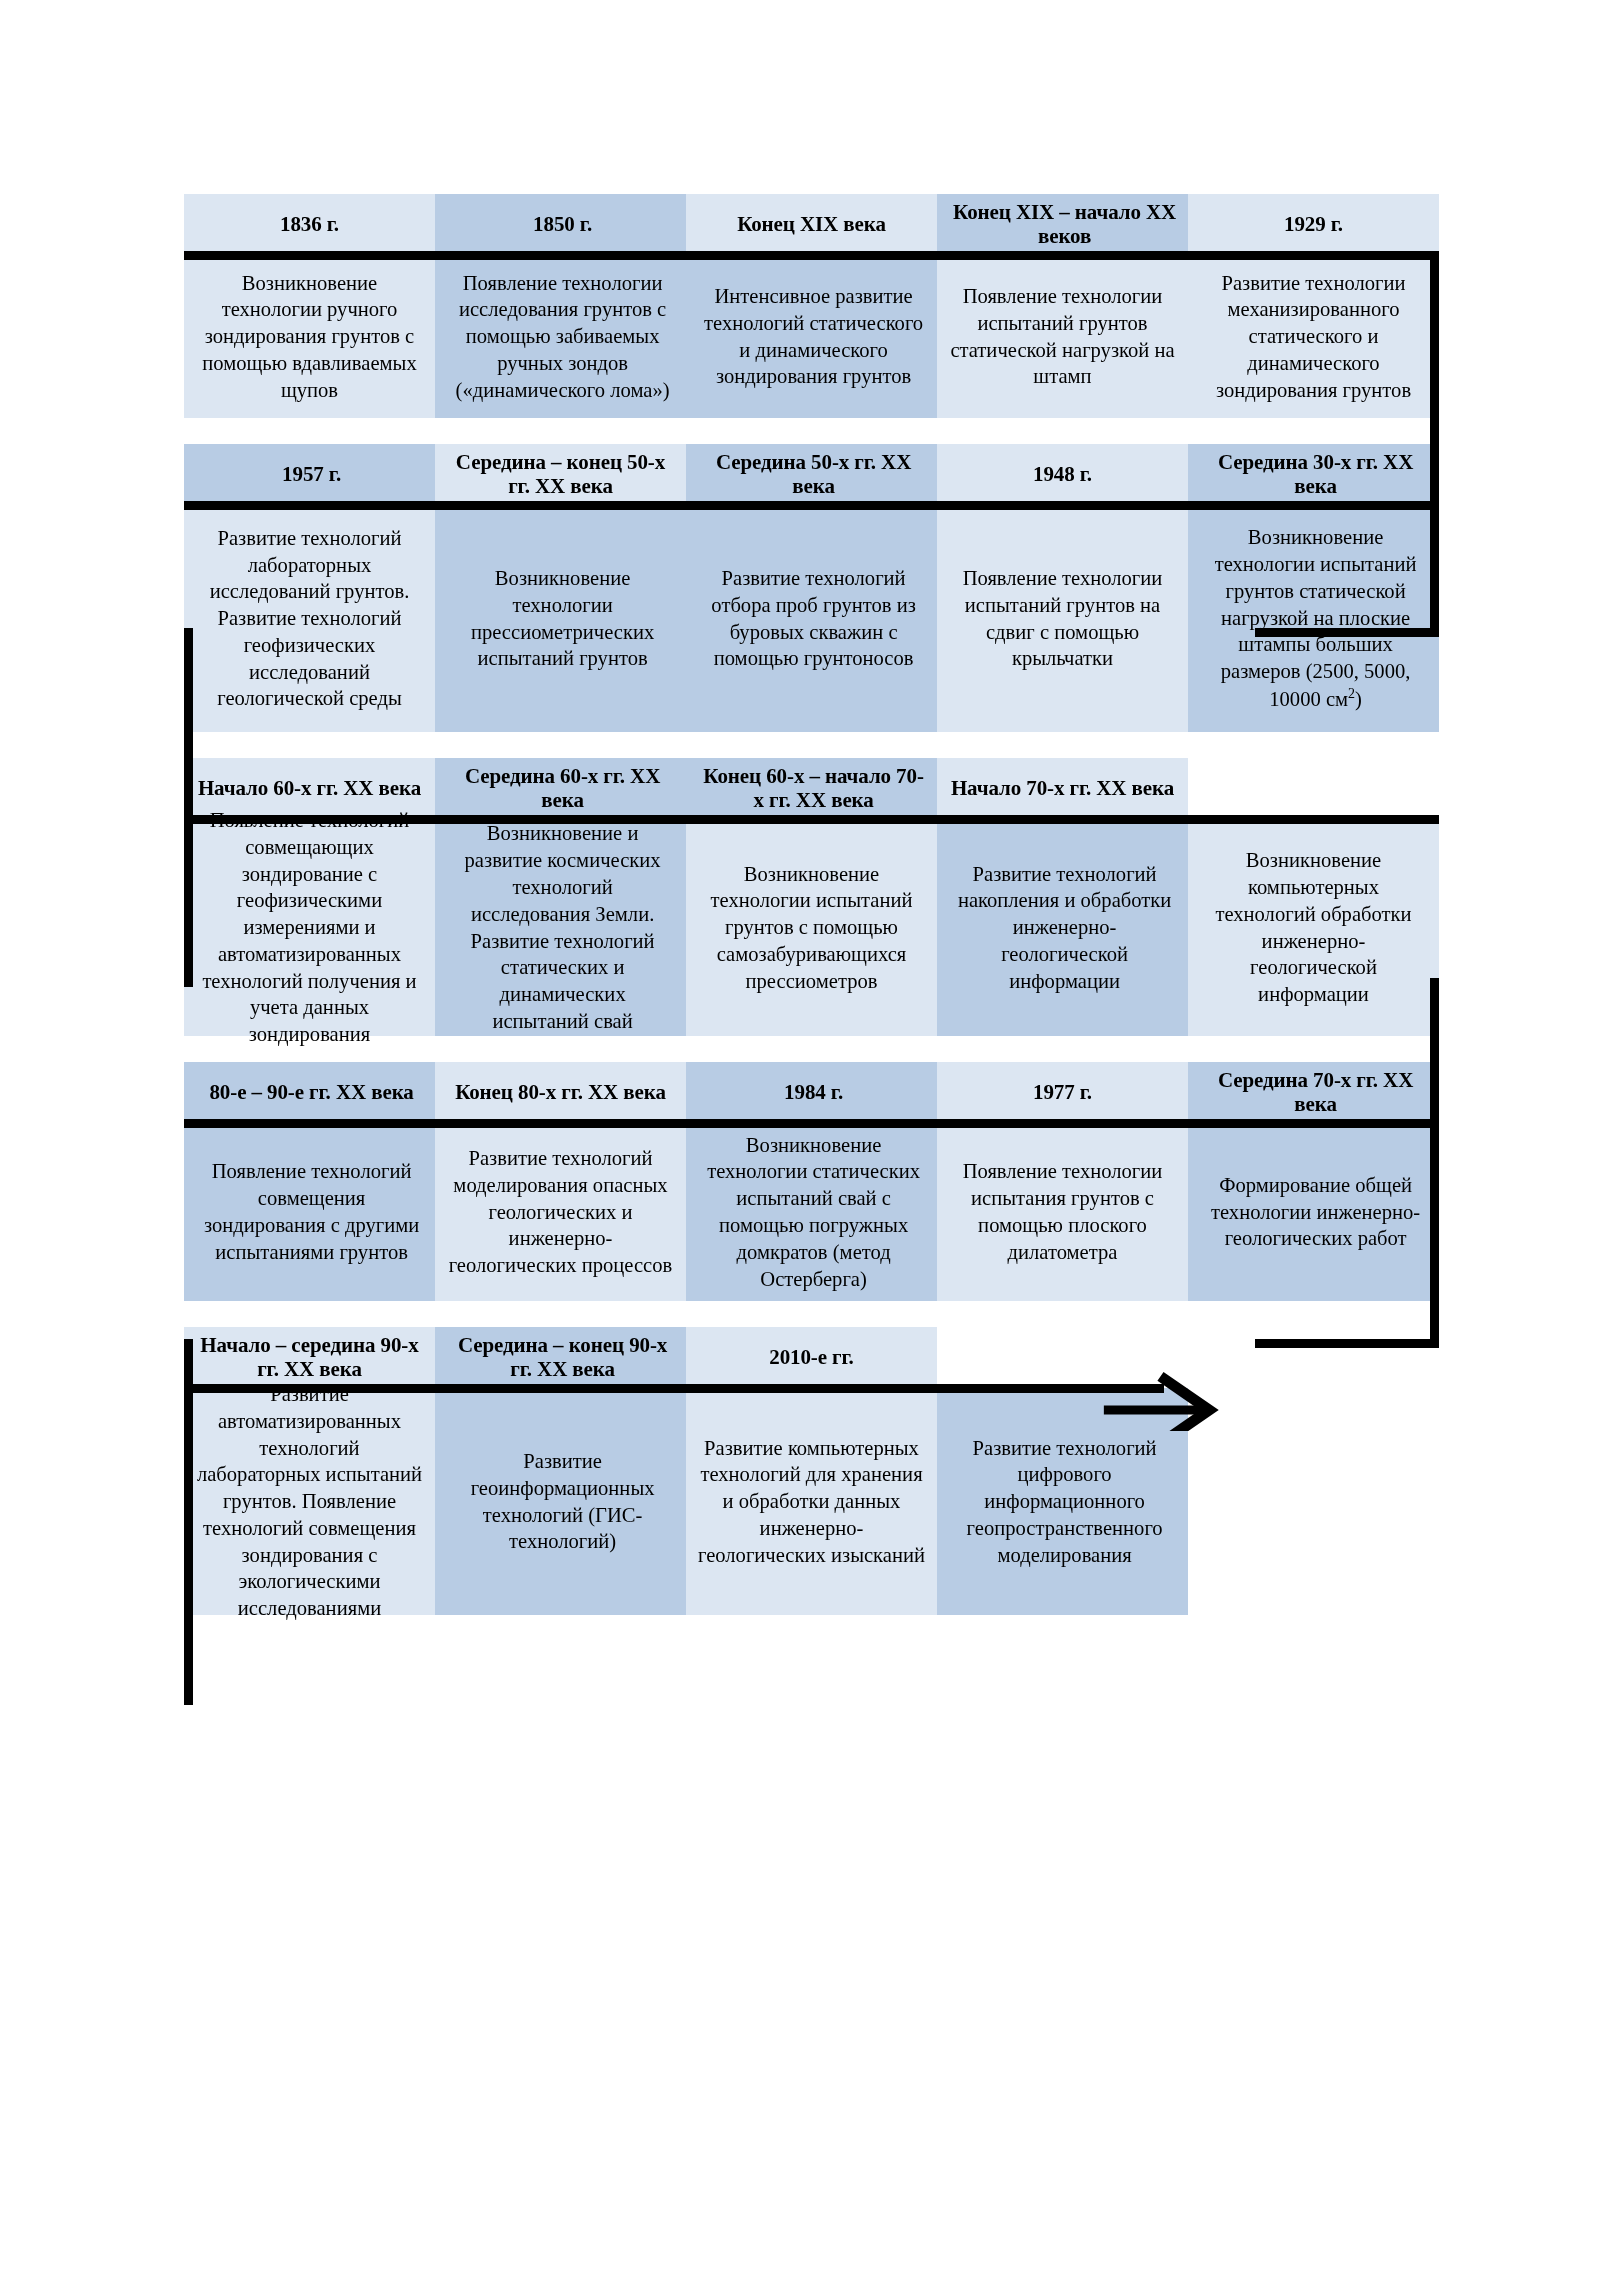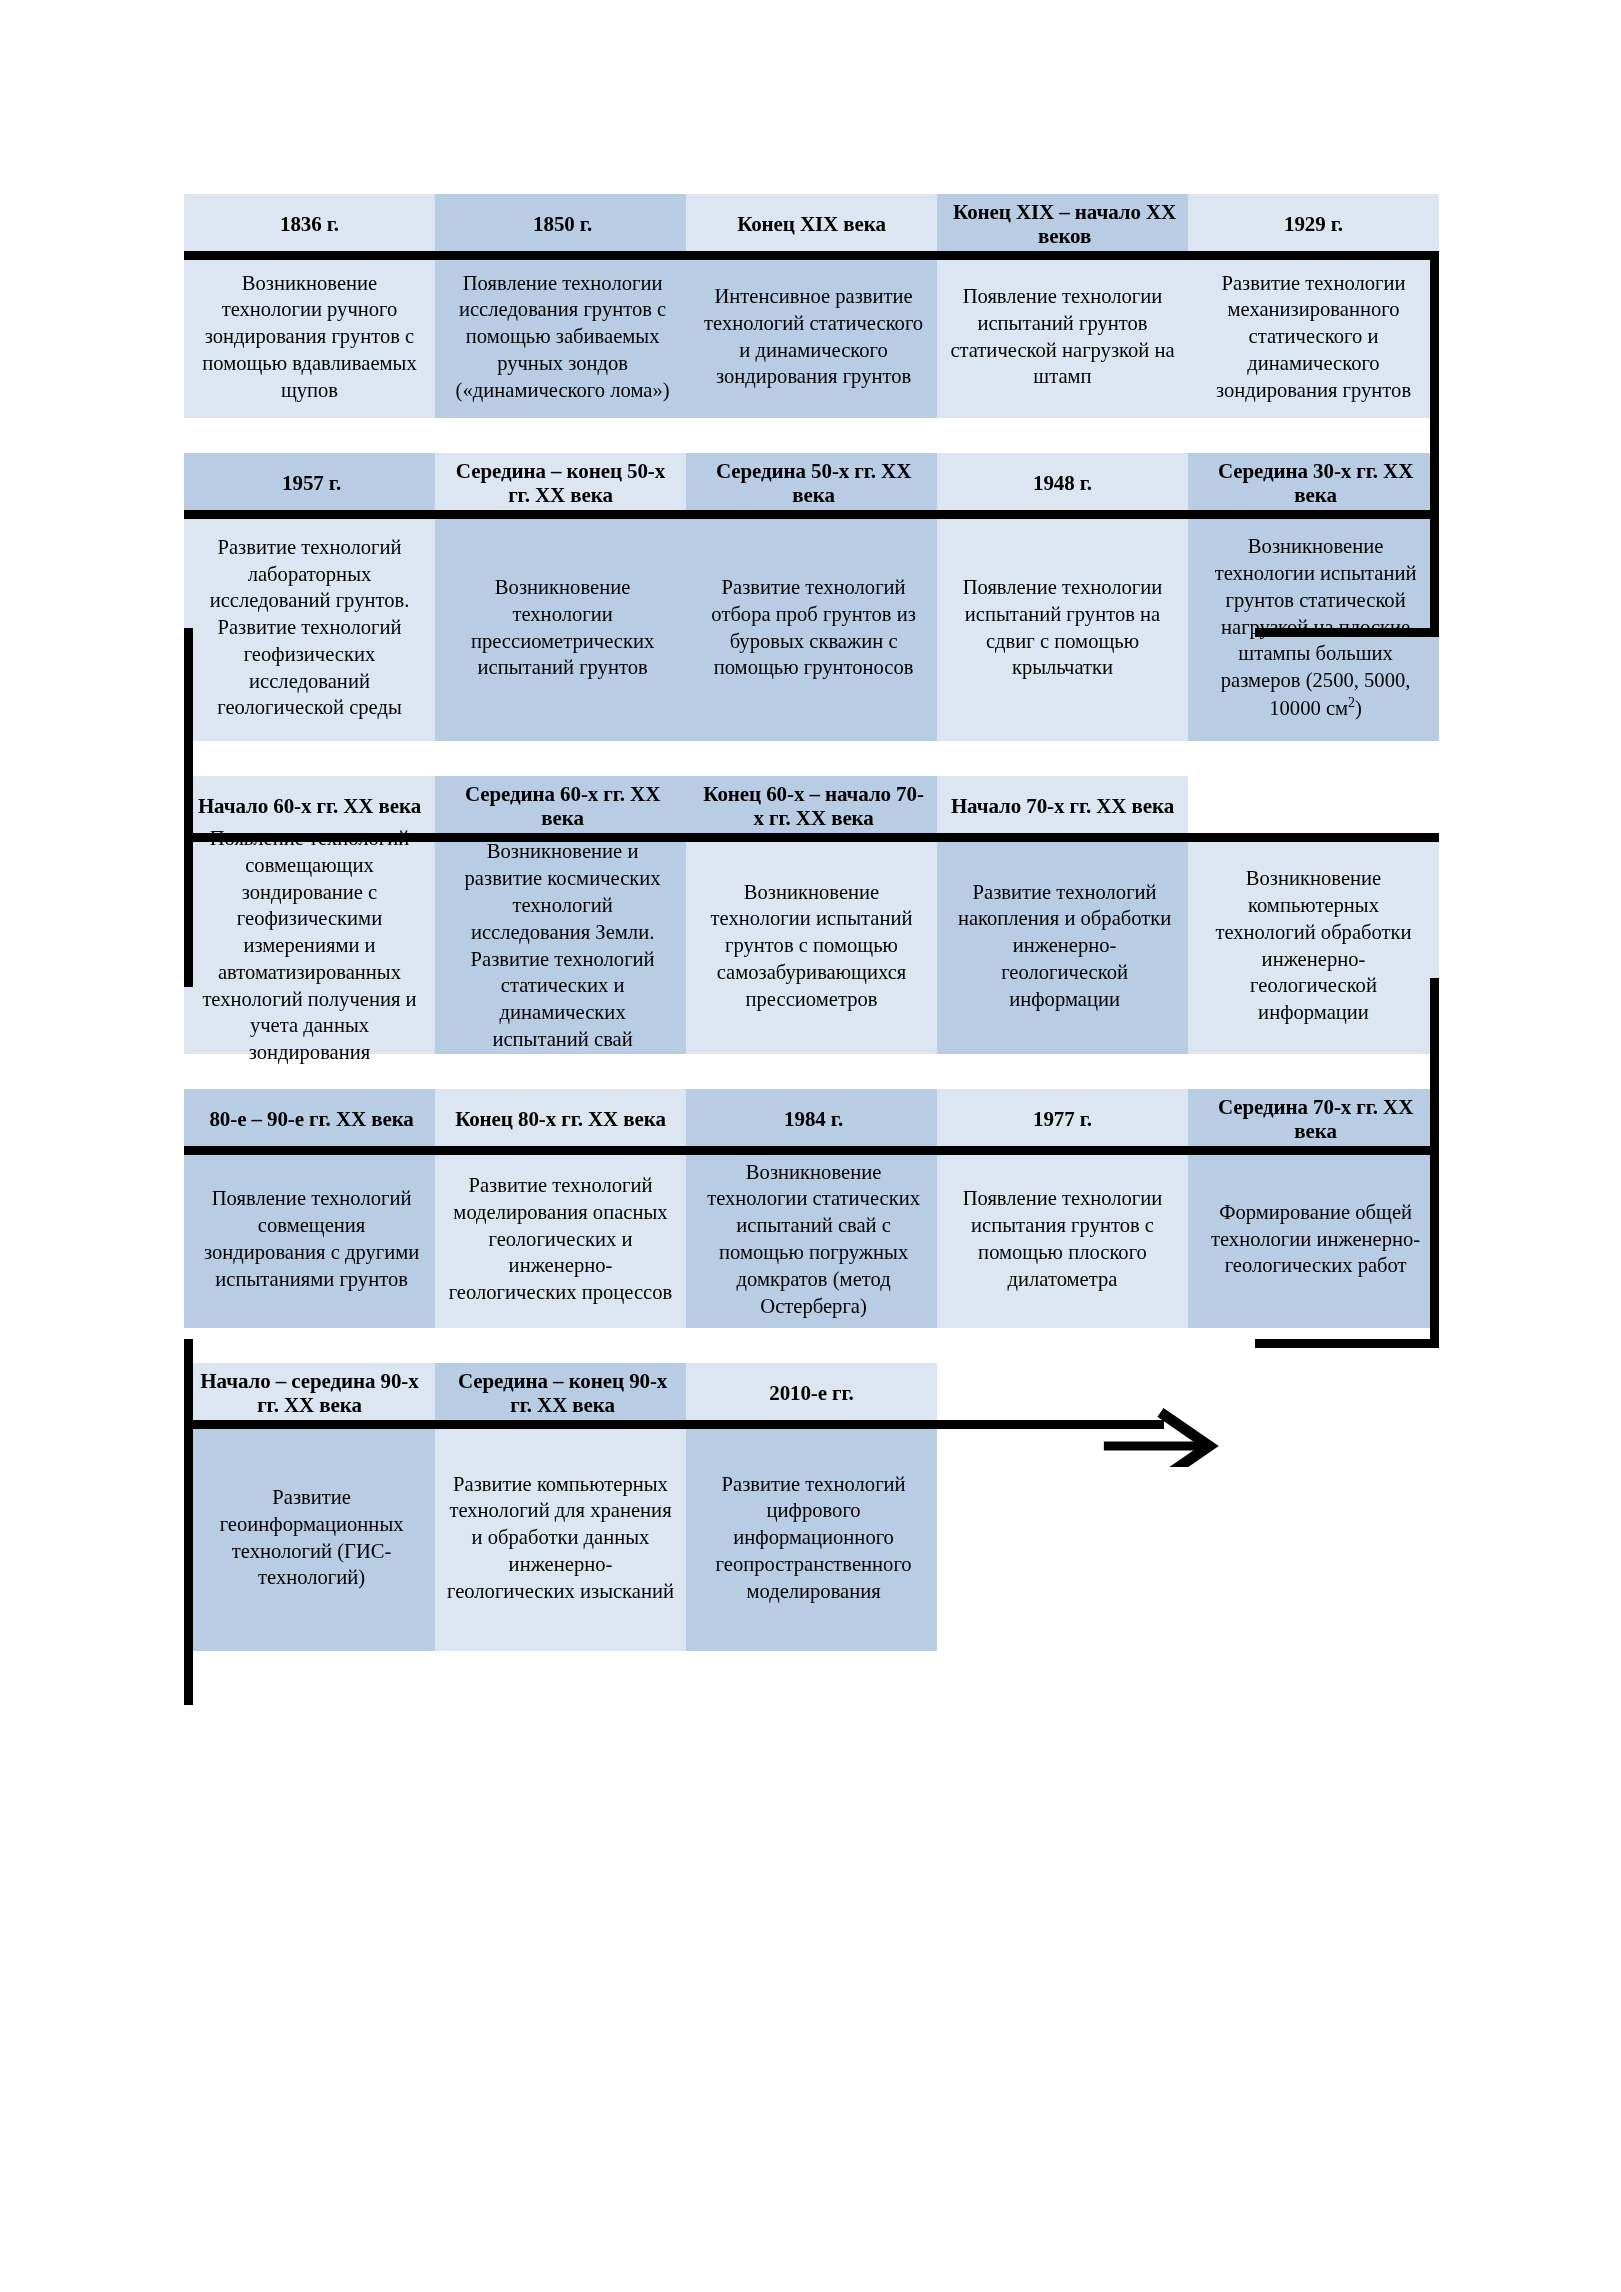--- a/index.html
+++ b/index.html
@@ -27,21 +27,21 @@
     position: absolute;
     left: 184px;
     top: 194px;
     width: 1255px;
   }
 
   
   .band {
     position: relative;
     width: 1255px;
-    margin-bottom: 35px;
+    margin-bottom: 26px;
   }
 
   .strip {
     display: flex;
     width: 1255px;
   }
 
   .cell {
     width: 251px;
     box-sizing: border-box;
@@ -177,20 +177,21 @@
   </div>
 
   <div class="band h5">
     <div class="strip hdr-strip">
       <div class="cell tint-a">Начало – середина 90-х гг. XX века</div>
       <div class="cell tint-b">Середина – конец 90-х гг. XX века</div>
       <div class="cell tint-a">2010-е гг.</div>
       <div class="cell"></div>
     </div>
     <div class="strip body-strip">
+      <div class="cell tint-a">Развитие автоматизированных технологий лабораторных испытаний грунтов. Появление технологий совмещения зондирования с экологическими исследованиями</div>
       <div class="cell tint-b">Развитие геоинформационных технологий (ГИС-технологий)</div>
       <div class="cell tint-a">Развитие компьютерных технологий для хранения и обработки данных инженерно-геологических изысканий</div>
       <div class="cell tint-b">Развитие технологий цифрового информационного геопространственного моделирования</div>
       <div class="cell"></div>
     </div>
 
     <div class="rule rule-h" style="left:0px; top:57px; width:980px;"></div>
     <svg class="arrow-head" style="left:912px; top:21.6px;" width="127" height="82" viewBox="0 0 130 84">
       <path d="M 8 62.5 L 112 62.5" stroke="#000000" stroke-width="9" fill="none"></path>
       <path d="M 66 28 L 116 62.5 L 66 97" stroke="#000000" stroke-width="11" fill="none" stroke-linecap="butt" stroke-linejoin="miter"></path>

